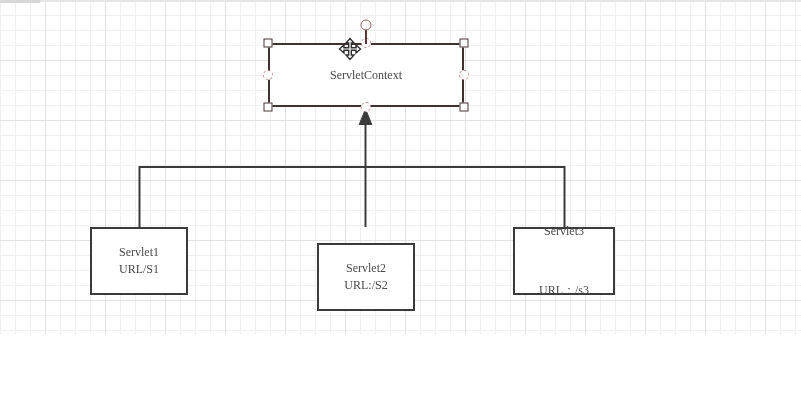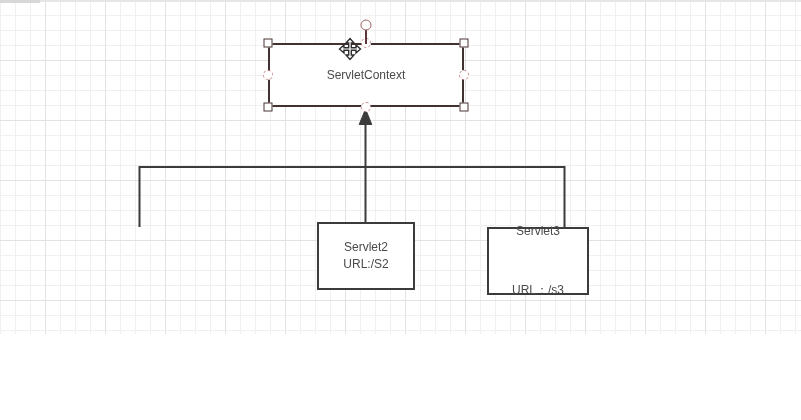--- a/index.html
+++ b/index.html
@@ -1,20 +1,20 @@
 <!DOCTYPE html>
 <html><head>
 <meta charset="utf-8">
 <style>
   html,body{margin:0;padding:0;background:#fff;}
   .stage{
     position:relative;
     width:801px;height:334px;
     overflow:hidden;
-    font-family:Liberation Sans, sans-serif;
+    font-family:Liberation Serif, serif;
     background-color:#ffffff;
     background-image:
       linear-gradient(to right, #e2e2e2 1px, transparent 1px),
       linear-gradient(to bottom, #e2e2e2 1px, transparent 1px),
       linear-gradient(to right, #f0f0f0 1px, transparent 1px),
       linear-gradient(to bottom, #f0f0f0 1px, transparent 1px);
     background-size:60px 60px,60px 60px,15px 15px,15px 15px;
     background-position:45px 0,0 0,0 0,0 0;
   }
   .top-strip{position:absolute;left:0;top:0;width:801px;height:2px;background:#e6e6e6;}
@@ -30,22 +30,22 @@
     display:flex;flex-direction:column;align-items:center;justify-content:center;
     text-align:center;
     color:#4a4a4a;
     font-size:12px;line-height:17px;
     cursor:default;
   }
   .node.selected{border-color:#413131;}
 
   .node-context{left:268px;top:43px;width:196px;height:64px;}
   .node-s1{left:90px;top:227px;width:98px;height:68px;}
-  .node-s2{left:317px;top:222px;width:98px;height:68px;}
-  .node-s3{left:487px;top:227px;width:102px;height:68px;gap:42px;}
+  .node-s2{left:317px;top:243px;width:98px;height:68px;}
+  .node-s3{left:513px;top:227px;width:102px;height:68px;gap:42px;}
 
   .handle-square{
     position:absolute;width:9px;height:9px;box-sizing:border-box;
     background:#ffffff;border:1.5px solid #4a3434;
     transform:translate(-50%,-50%);
   }
   .handle-circle{
     position:absolute;width:10px;height:10px;box-sizing:border-box;
     background:#ffffff;border:1px dashed #cf8f8f;border-radius:50%;
     transform:translate(-50%,-50%);
@@ -86,20 +86,24 @@
   <div class="handle-circle" style="left:464px;top:75px;"></div>
   <div class="handle-circle" style="left:366px;top:43px;"></div>
   <div class="handle-circle" style="left:366px;top:107px;"></div>
   <div class="rotation-stem"></div>
   <div class="rotation-circle"></div>
 
   <svg class="move-cursor" viewBox="0 0 24 24">
     <path d="M12 1.5 L16 6 H13.3 V10.7 H18 V8 L22.5 12 L18 16 V13.3 H13.3 V18 H16 L12 22.5 L8 18 H10.7 V13.3 H6 V16 L1.5 12 L6 8 V10.7 H10.7 V6 H8 Z" fill="#ffffff" stroke="#2e2e2e" stroke-width="1.4" stroke-linejoin="miter"></path>
   </svg>
 
+  <div class="node node-s1">
+    <div>Servlet1</div>
+    <div>URL/S1</div>
+  </div>
   <div class="node node-s2">
     <div>Servlet2</div>
     <div>URL:/S2</div>
   </div>
   <div class="node node-s3">
     <div>Servlet3</div>
     <div>URL：/s3</div>
   </div>
 
 </div>

